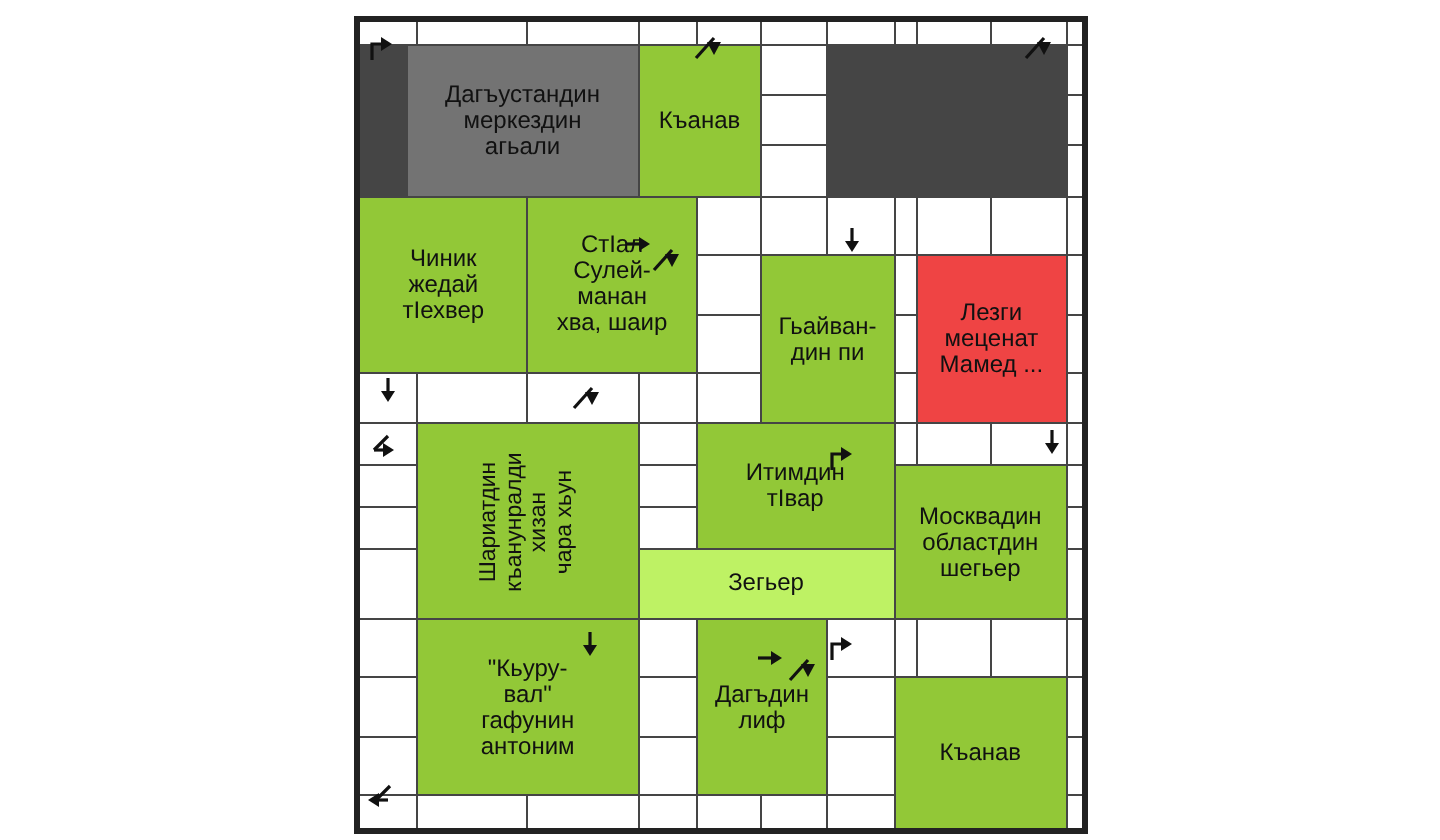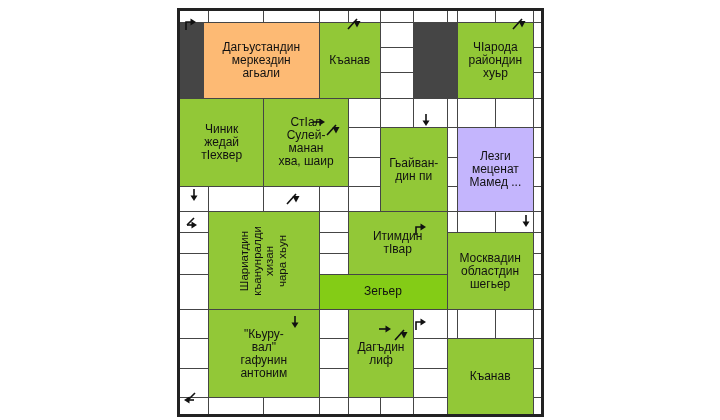--- a/index.html
+++ b/index.html
@@ -30,46 +30,43 @@
     font-size:11.5px;line-height:12.5px;
   }
   .arrow{position:absolute;pointer-events:none;z-index:5;}
   .arrow svg{display:block;}
 </style>
 </head>
 <body>
 
 <div class="board">
   <div class="grid" id="grid">
-      <div class="clue" style="grid-area: 2 / 1 / span 3 / span 3; background: #fdba74; margin-left: 24px;">Дагъустандин
+      <div class="clue" style="grid-area: 2 / 1 / span 3 / span 3; background: #737373; margin-left: 24px;">Дагъустандин
 меркездин
 агьали</div>
       <div class="clue" style="grid-area: 2 / 4 / span 3 / span 2; background: rgb(146, 200, 55);">Къанав</div>
-      <div class="clue" style="grid-area: 2 / 9 / span 3 / span 2; background: rgb(146, 200, 55);">ЧІарода
-райондин
-хуьр</div>
       <div class="clue" style="grid-area: 5 / 1 / span 3 / span 2; background: rgb(146, 200, 55);">Чиник
 жедай
 тІехвер</div>
       <div class="clue" style="grid-area: 6 / 6 / span 3 / span 2; background: rgb(146, 200, 55);">Гьайван-
 дин пи</div>
       <div class="clue" style="grid-area: 5 / 3 / span 3 / span 2; background: rgb(146, 200, 55);">СтІал
 Сулей-
 манан
 хва, шаир</div>
-      <div class="clue" style="grid-area: 6 / 9 / span 3 / span 2; background: #c4b5fd;">Лезги
+      <div class="clue" style="grid-area: 6 / 9 / span 3 / span 2; background: #ef4444;">Лезги
 меценат
 Мамед ...</div>
       <div class="clue vertical-text" style="grid-area: 9 / 2 / span 4 / span 2; background: rgb(146, 200, 55);"><div class="vwrap" style="width: 94.75px;">Шариатдин
 къанунралди
 хизан
 чара хьун</div></div>
       <div class="clue" style="grid-area: 9 / 5 / span 3 / span 3; background: rgb(146, 200, 55);">Итимдин
 тІвар</div>
-      <div class="clue" style="grid-area: 12 / 4 / span 1 / span 4; background: #84cc16;">Зегьер</div>
+      <div class="clue" style="grid-area: 12 / 4 / span 1 / span 4; background: #bef264;">Зегьер</div>
       <div class="clue" style="grid-area: 10 / 8 / span 3 / span 3; background: rgb(146, 200, 55);">Москвадин
 областдин
 шегьер</div>
       <div class="clue" style="grid-area: 13 / 2 / span 3 / span 2; background: rgb(146, 200, 55);">"Кьуру-
 вал"
 гафунин
 антоним</div>
       <div class="clue" style="grid-area: 13 / 5 / span 3 / span 2; background: rgb(146, 200, 55);">Дагъдин
 лиф</div>
       <div class="clue" style="grid-area: 14 / 8 / span 3 / span 3; background: rgb(146, 200, 55);">Къанав</div>

